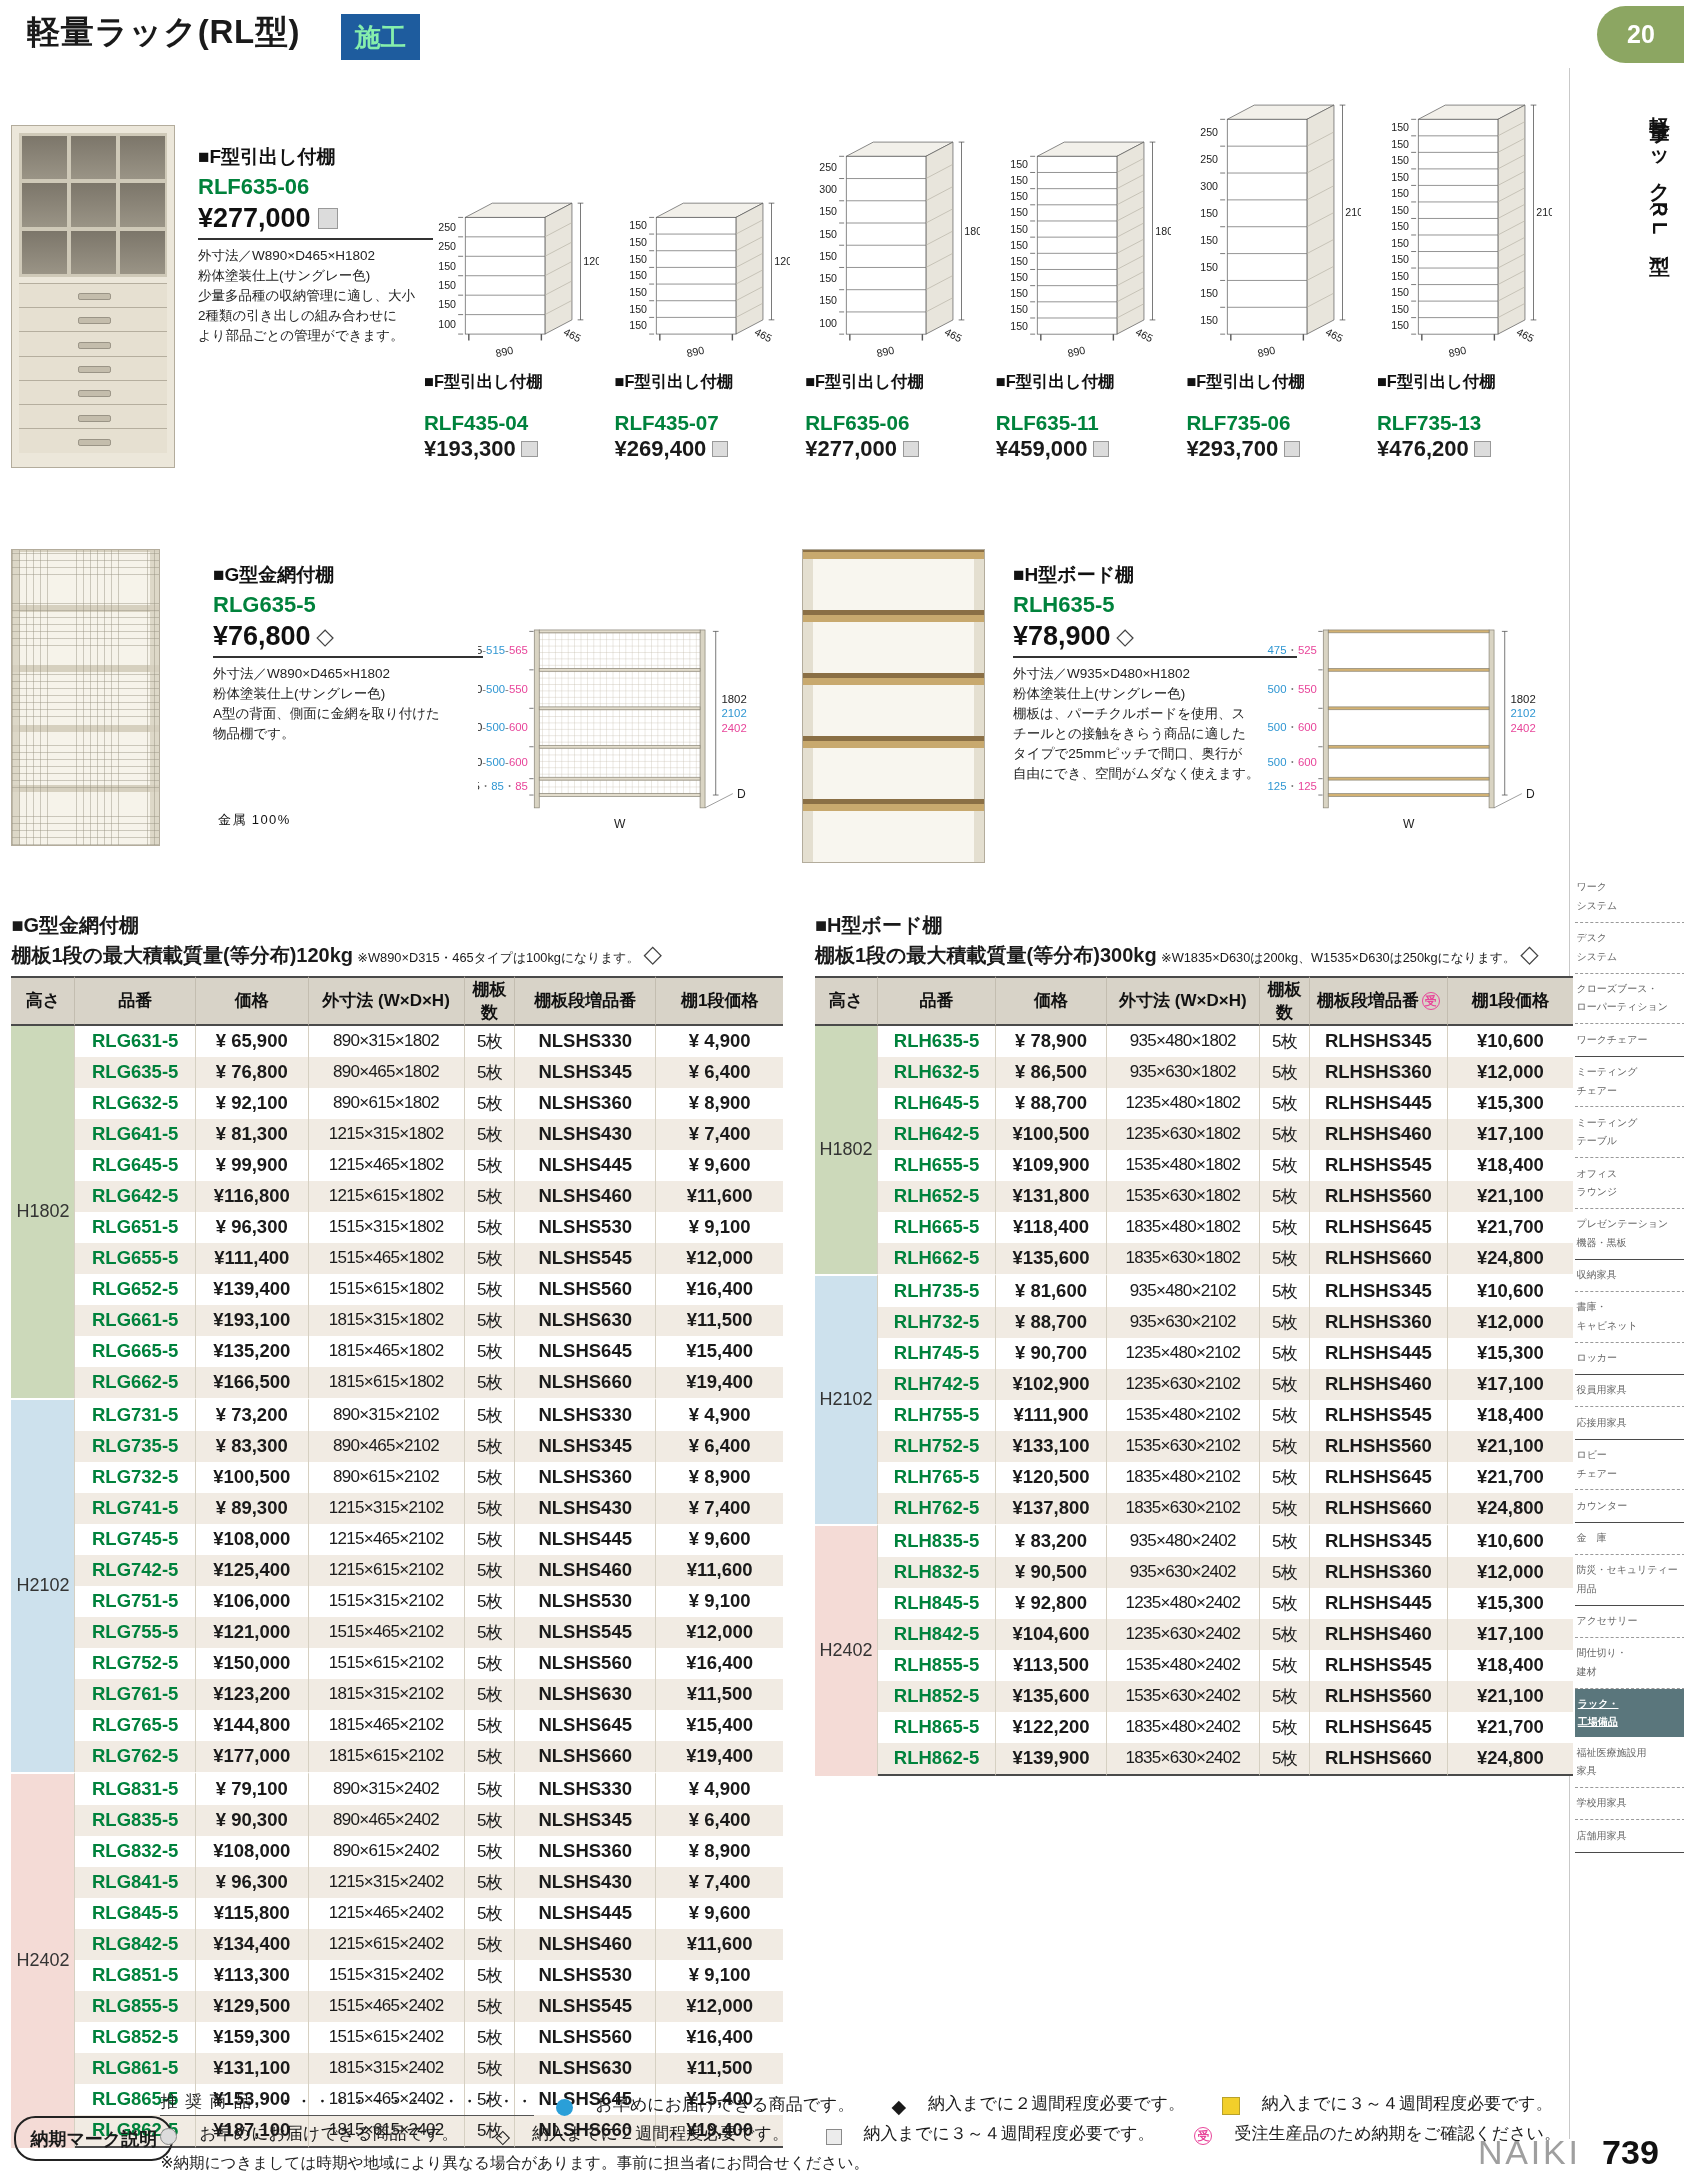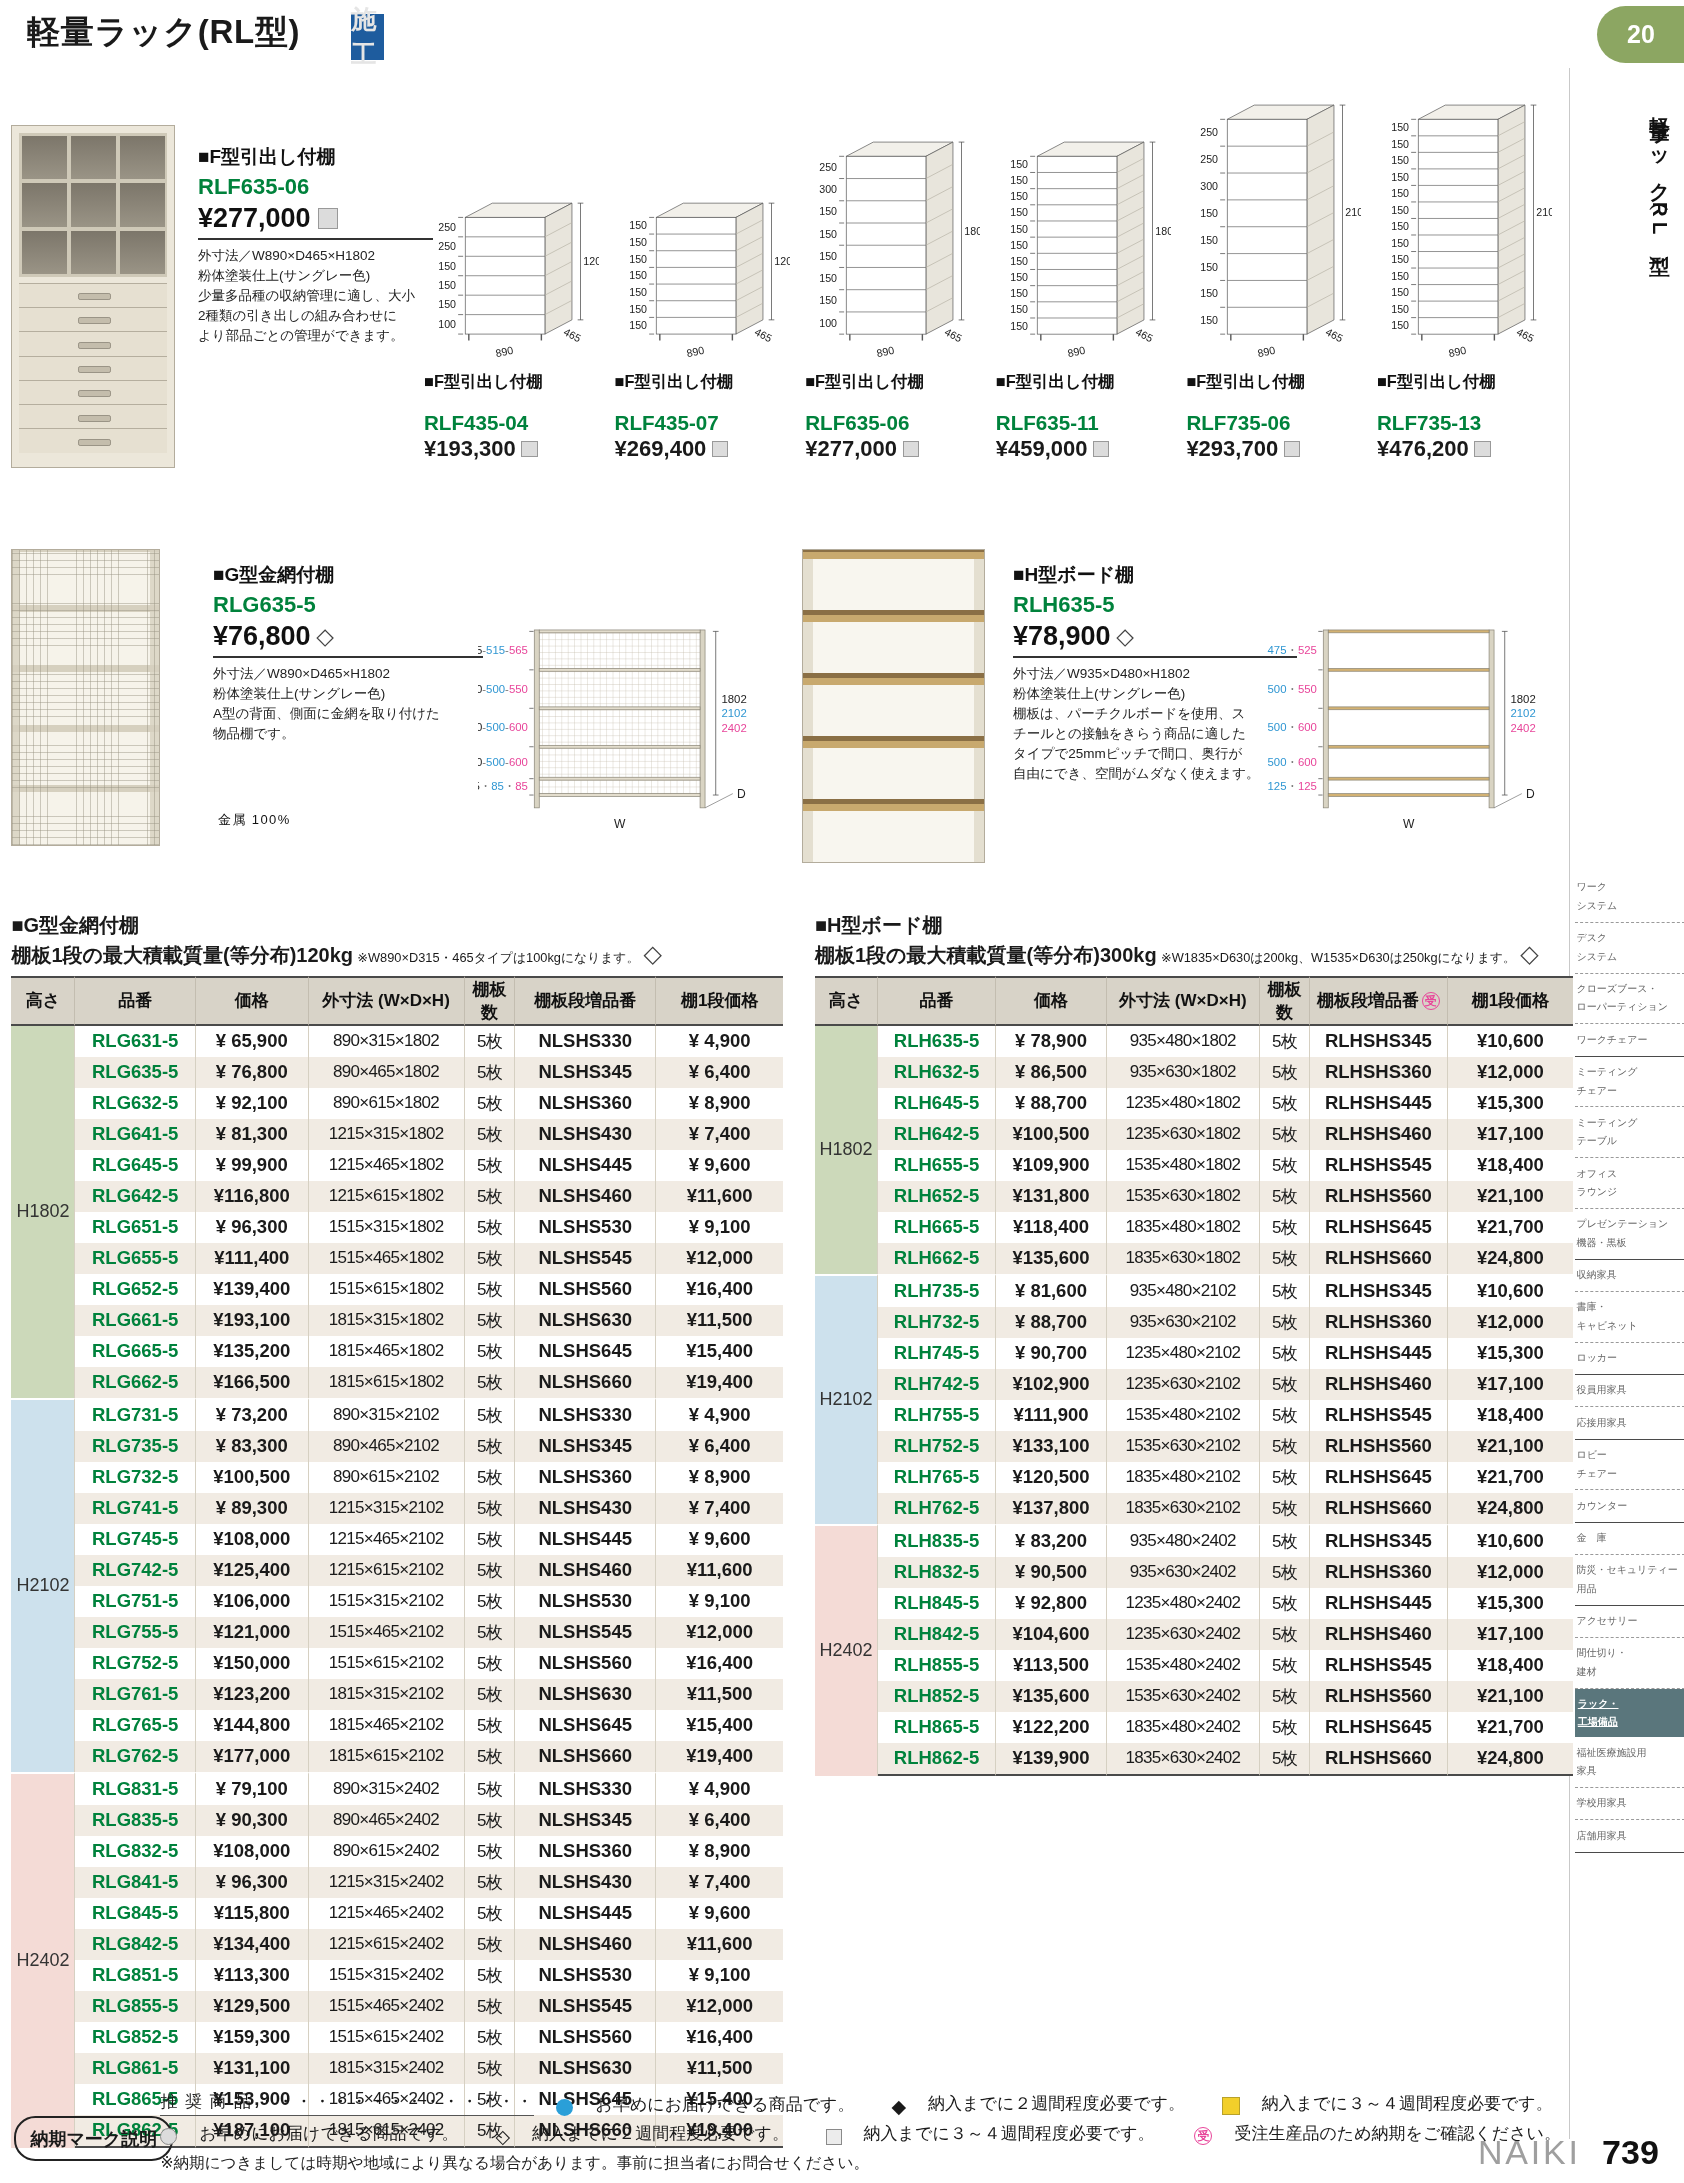--- a/index.html
+++ b/index.html
@@ -1,22 +1,22 @@
 <!DOCTYPE html>
 <html style="--green: #00823c; --badge-blue: #1e5c9e; --page-green: #8ca662; --th-bg: #d8d3c8; --row-alt: #f1ebe3; --dim-blue: #2f96d2; --dim-pink: #e8459a; --legend-blue: #2a9fd8; --legend-yellow: #f2cf2a; --sidebar-active: #5a767c;font-size:11.4px"><head>
 <meta charset="utf-8">
 <style>
   html,body{margin:0;padding:0;background:#fff;}
   #page{position:relative;width:1685px;height:2183px;background:#ffffff;
         font-family:"Liberation Sans","DejaVu Sans",sans-serif;color:#1a1a1a;overflow:hidden;}
 
   
   .page-title{position:absolute;left:27px;top:10px;font-size:33px;font-weight:bold;letter-spacing:0.7px;}
-  .kouji-badge{position:absolute;left:351px;top:14.2px;width:33px;height:46px;background:var(--badge-blue);
-               color:#e5e5e5;font-size:25.6px;font-weight:bold;display:flex;align-items:center;justify-content:center;}
+  .kouji-badge{position:absolute;left:341px;top:14.2px;width:79px;height:46px;background:var(--badge-blue);
+               color:#86efac;font-size:25.6px;font-weight:bold;display:flex;align-items:center;justify-content:center;}
   .page-badge{position:absolute;right:0;top:5.7px;width:88px;height:57px;background:var(--page-green);
               border-radius:30px 0 0 30px;color:#fff;font-size:25px;font-weight:bold;
               display:flex;align-items:center;justify-content:center;}
   .side-tab{position:absolute;right:11.4px;top:101px;writing-mode:vertical-rl;font-size:20.6px;color:#111;
             letter-spacing:5px;font-weight:bold;}
   .v-rule{position:absolute;left:1569px;top:68px;width:1.4px;height:2071px;background:#c9c9c9;}
 
   
   .photo{position:absolute;border:0.7px solid #b3ac9c;background:#ece7da;box-sizing:border-box;}
   #f-photo{left:11.4px;top:125px;width:164px;height:343px;padding:7.1px;}

